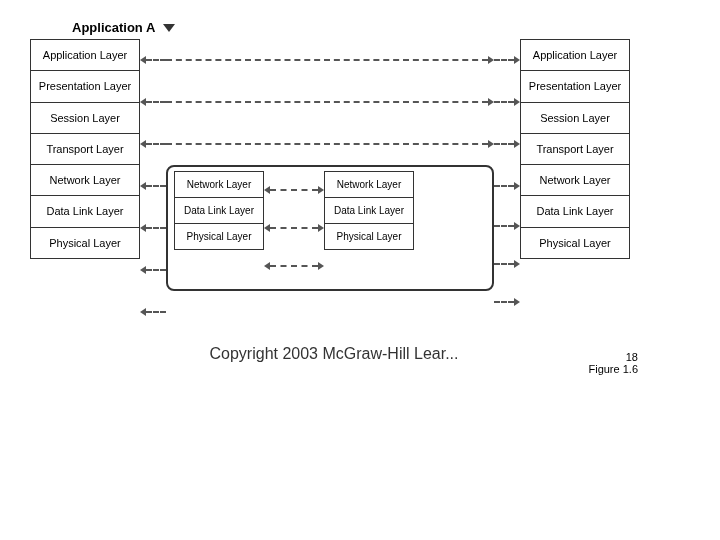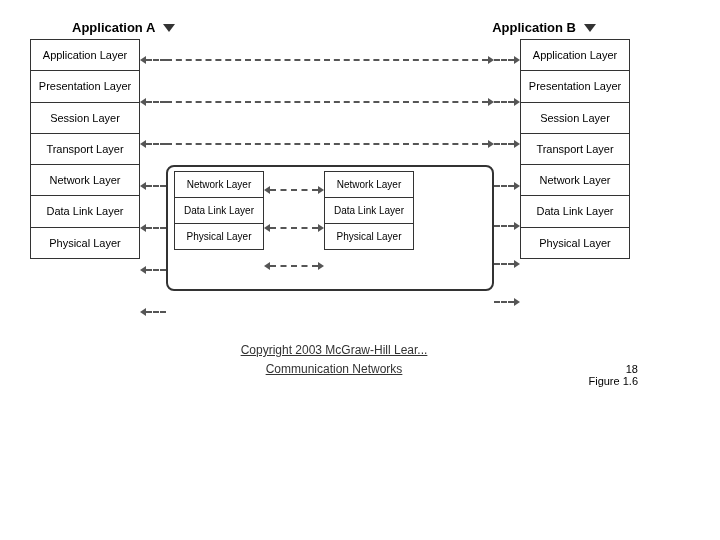--- a/index.html
+++ b/index.html
@@ -29,24 +29,20 @@
   </style>
 </head>
 <body>
 
 <div class="main-container">
   <div class="diagram">
 
     <div style="display:flex; justify-content:space-between; padding:0 42px; margin-bottom:4px;">
       <div style="display:flex;align-items:center;font-size:13px;font-weight:bold;gap:8px;">
         <span>Application A</span>
-        <span style="display:inline-block;width:0;height:0;border-left:6px solid transparent;border-right:6px solid transparent;border-top:8px solid #333;"></span>
-      </div>
-      <div style="display:flex;align-items:center;font-size:13px;font-weight:bold;gap:8px;">
-        <span>Application B</span>
         <span style="display:inline-block;width:0;height:0;border-left:6px solid transparent;border-right:6px solid transparent;border-top:8px solid #333;"></span>
       </div>
     </div>
 
     <div style="display:flex; align-items:flex-start; gap:0;">
 
       <div style="border:1.5px solid #333; display:flex; flex-direction:column; gap:0;">
         <div style="border-bottom:1px solid #333;text-align:center;padding:8px 6px;width:108px;font-size:11px;line-height:1.3;">Application Layer</div>
         <div style="border-bottom:1px solid #333;text-align:center;padding:8px 6px;width:108px;font-size:11px;line-height:1.3;">Presentation Layer</div>
         <div style="border-bottom:1px solid #333;text-align:center;padding:8px 6px;width:108px;font-size:11px;line-height:1.3;">Session Layer</div>
@@ -177,23 +173,22 @@
         <div style="border-bottom:1px solid #333;text-align:center;padding:8px 6px;width:108px;font-size:11px;line-height:1.3;">Presentation Layer</div>
         <div style="border-bottom:1px solid #333;text-align:center;padding:8px 6px;width:108px;font-size:11px;line-height:1.3;">Session Layer</div>
         <div style="border-bottom:1px solid #333;text-align:center;padding:8px 6px;width:108px;font-size:11px;line-height:1.3;">Transport Layer</div>
         <div style="border-bottom:1px solid #333;text-align:center;padding:8px 6px;width:108px;font-size:11px;line-height:1.3;">Network Layer</div>
         <div style="border-bottom:1px solid #333;text-align:center;padding:8px 6px;width:108px;font-size:11px;line-height:1.3;">Data Link Layer</div>
         <div style="text-align:center;padding:8px 6px;width:108px;font-size:11px;line-height:1.3;">Physical Layer</div>
       </div>
 
     </div>
 
-    <div style="text-align:center;margin-top:8px;font-size:12px;line-height:1.6;color:#333;text-decoration:underline;">
+    <div style="text-align:center;margin-top:8px;font-size:16px;line-height:1.6;color:#333;">
       <div>Copyright 2003 McGraw-Hill Lear...</div>
-      <div>Communication Networks</div>
     </div>
 
     <div style="position:absolute;bottom:2px;right:20px;font-size:11px;text-align:right;">
       <div>18</div>
       <div>Figure 1.6</div>
     </div>
 
   </div>
 </div>
 

